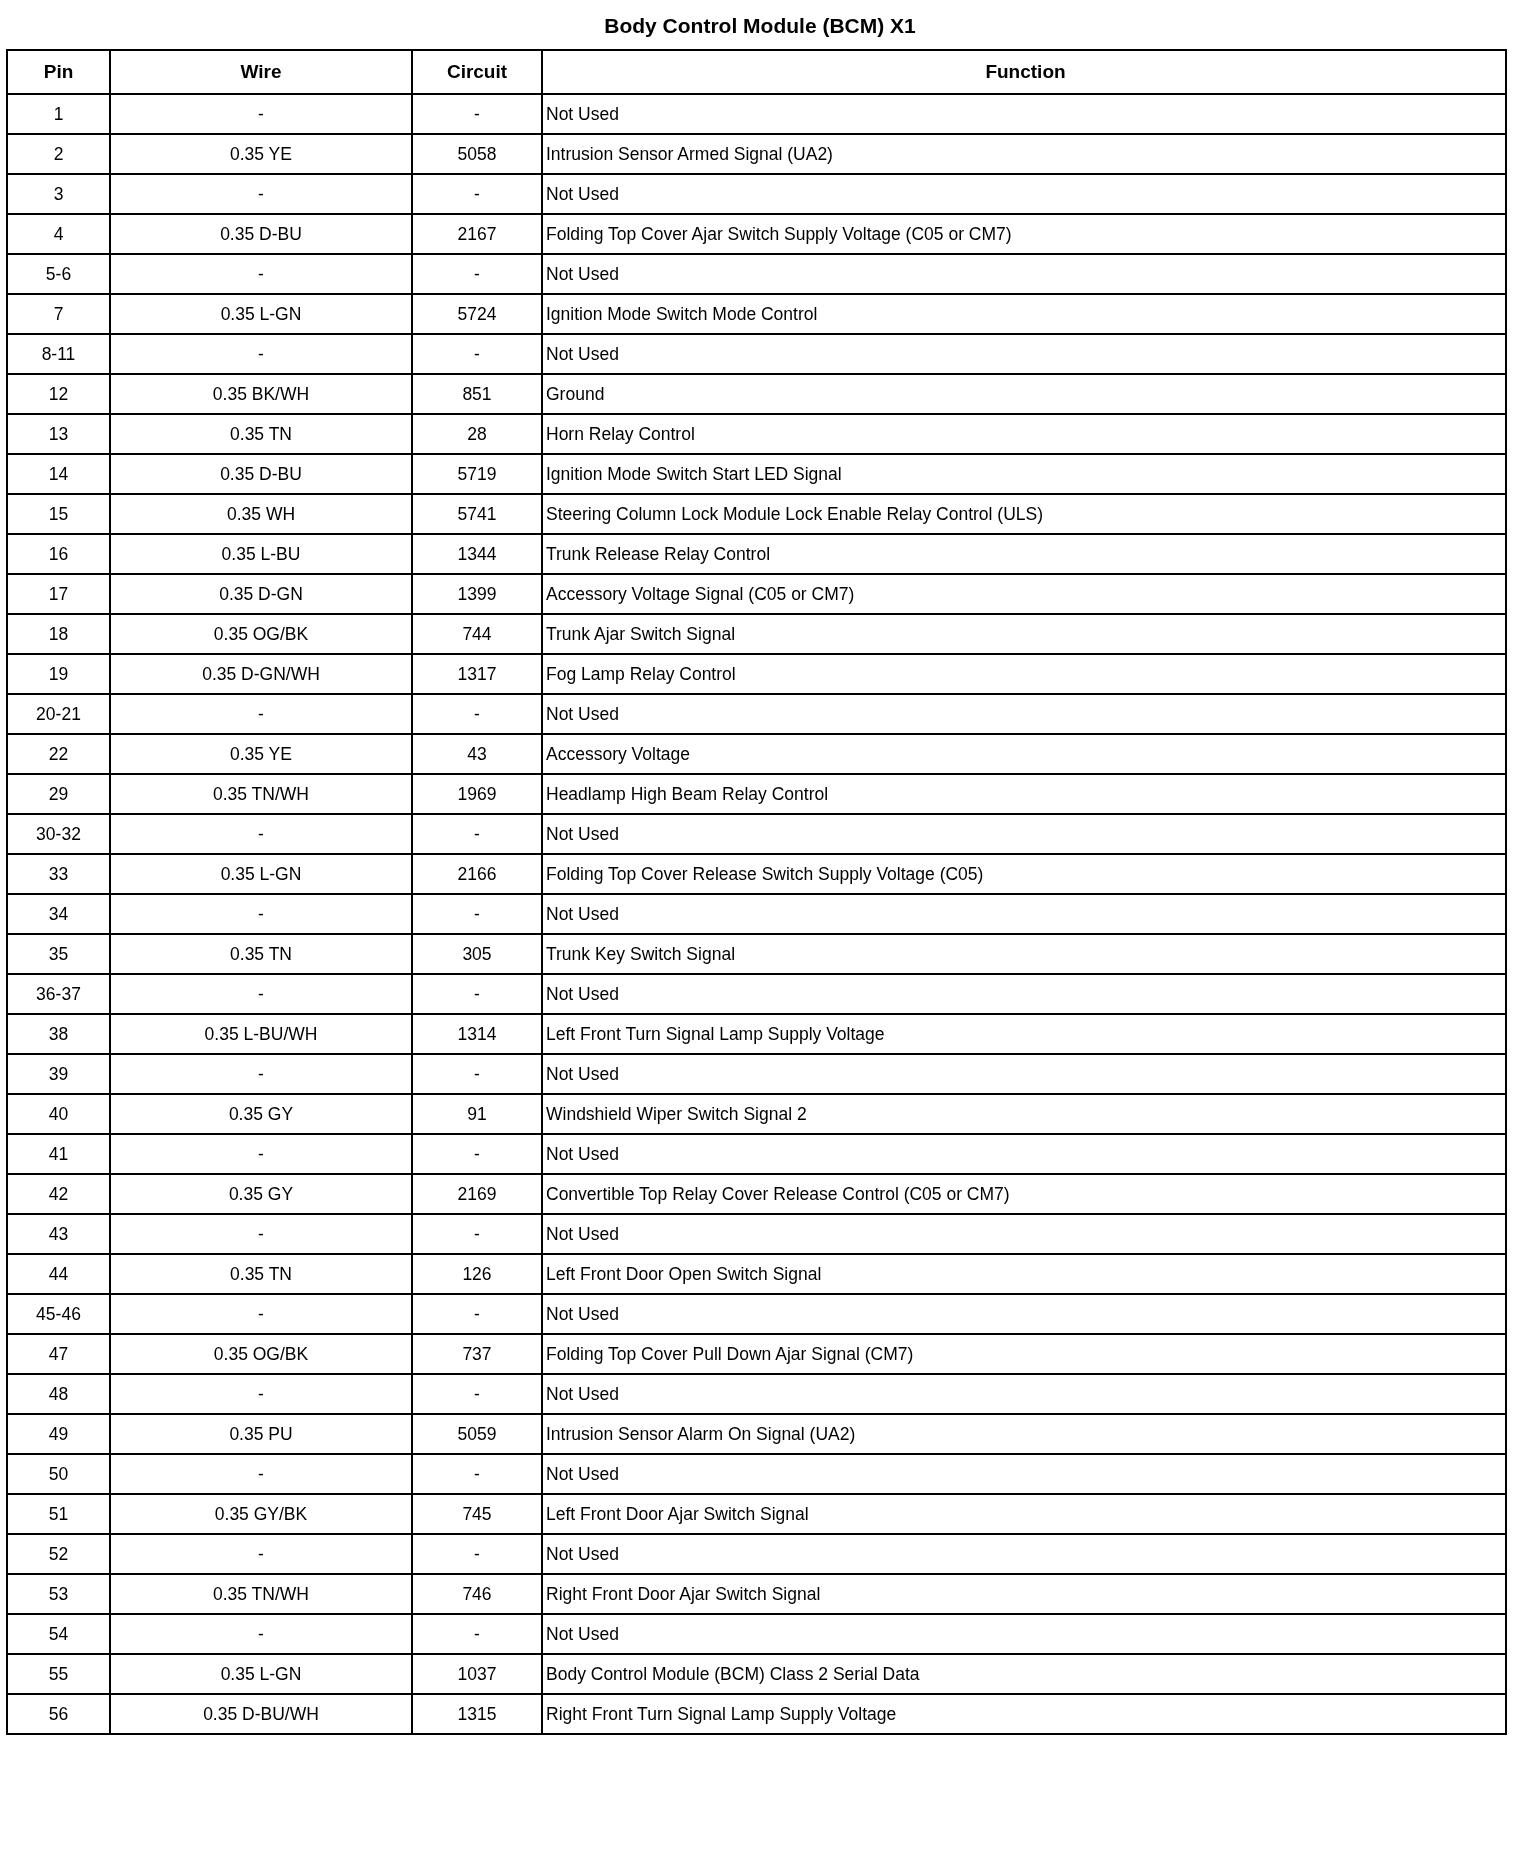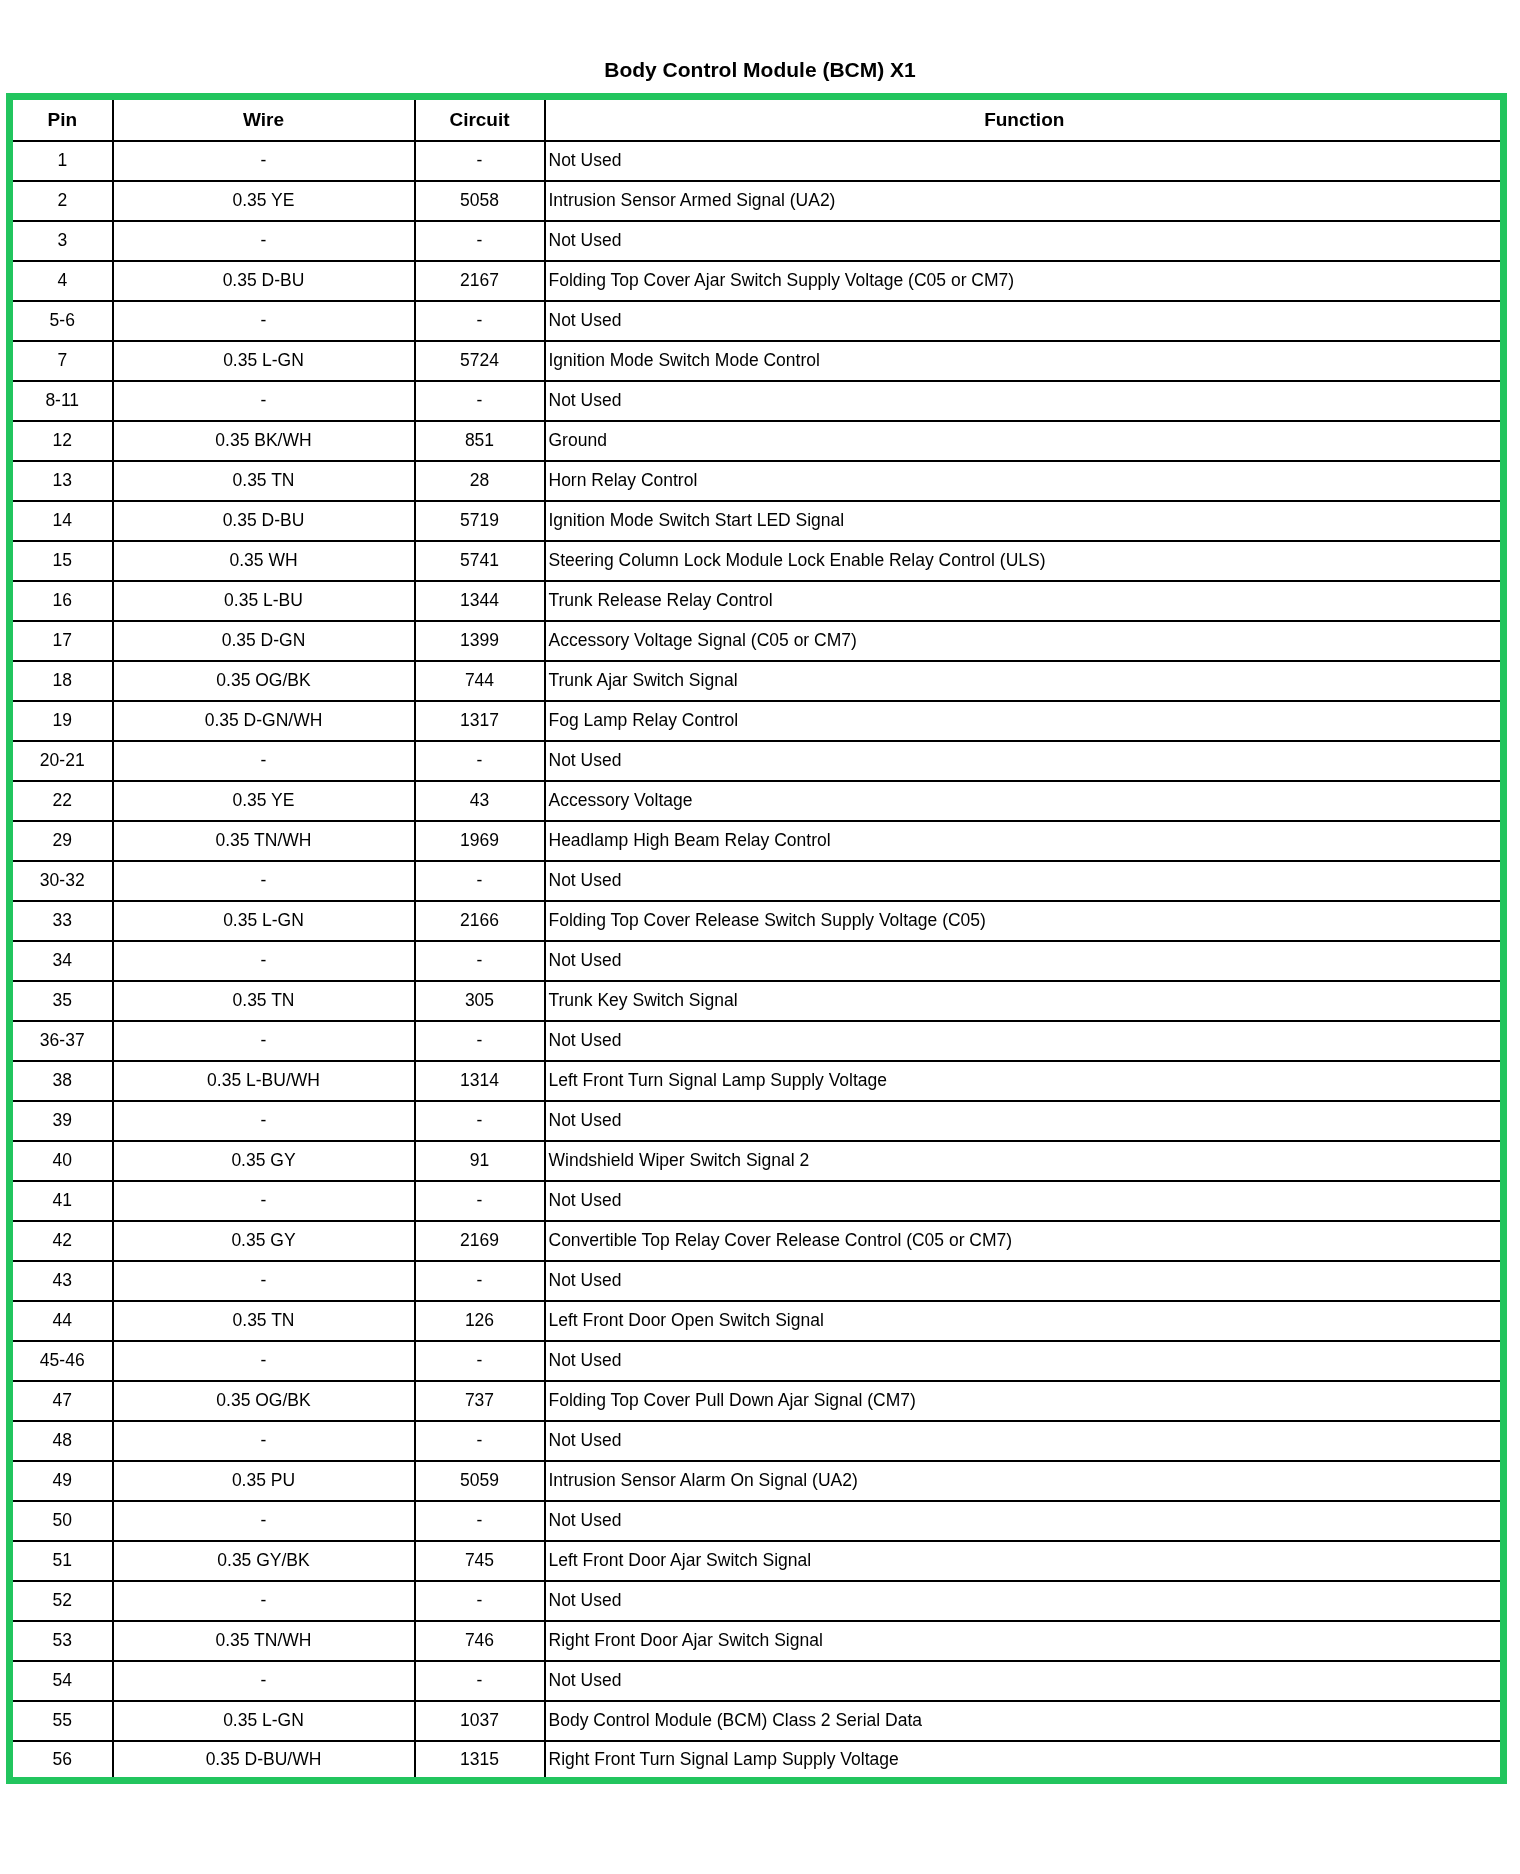--- a/index.html
+++ b/index.html
@@ -14,29 +14,28 @@
     height: 1874px;
     background: #ffffff;
     overflow: hidden;
   }
   .doc-title {
     text-align: center;
     font-weight: bold;
     font-size: 21px;
     padding-top: 14px;
     letter-spacing: 0px;
-    margin-top: 44px;
   }
   table.pinout {
     border-collapse: collapse;
     margin-left: 6px;
     margin-top: 11px;
     width: 1501px;
     table-layout: fixed;
-    border: 7px solid #22c55e;
+    border: 1px solid #22c55e;
   }
   table.pinout th,
   table.pinout td {
     border: 2px solid #000000;
     vertical-align: middle;
     font-size: 17.5px;
     overflow: hidden;
     white-space: nowrap;
   }
   table.pinout th {

